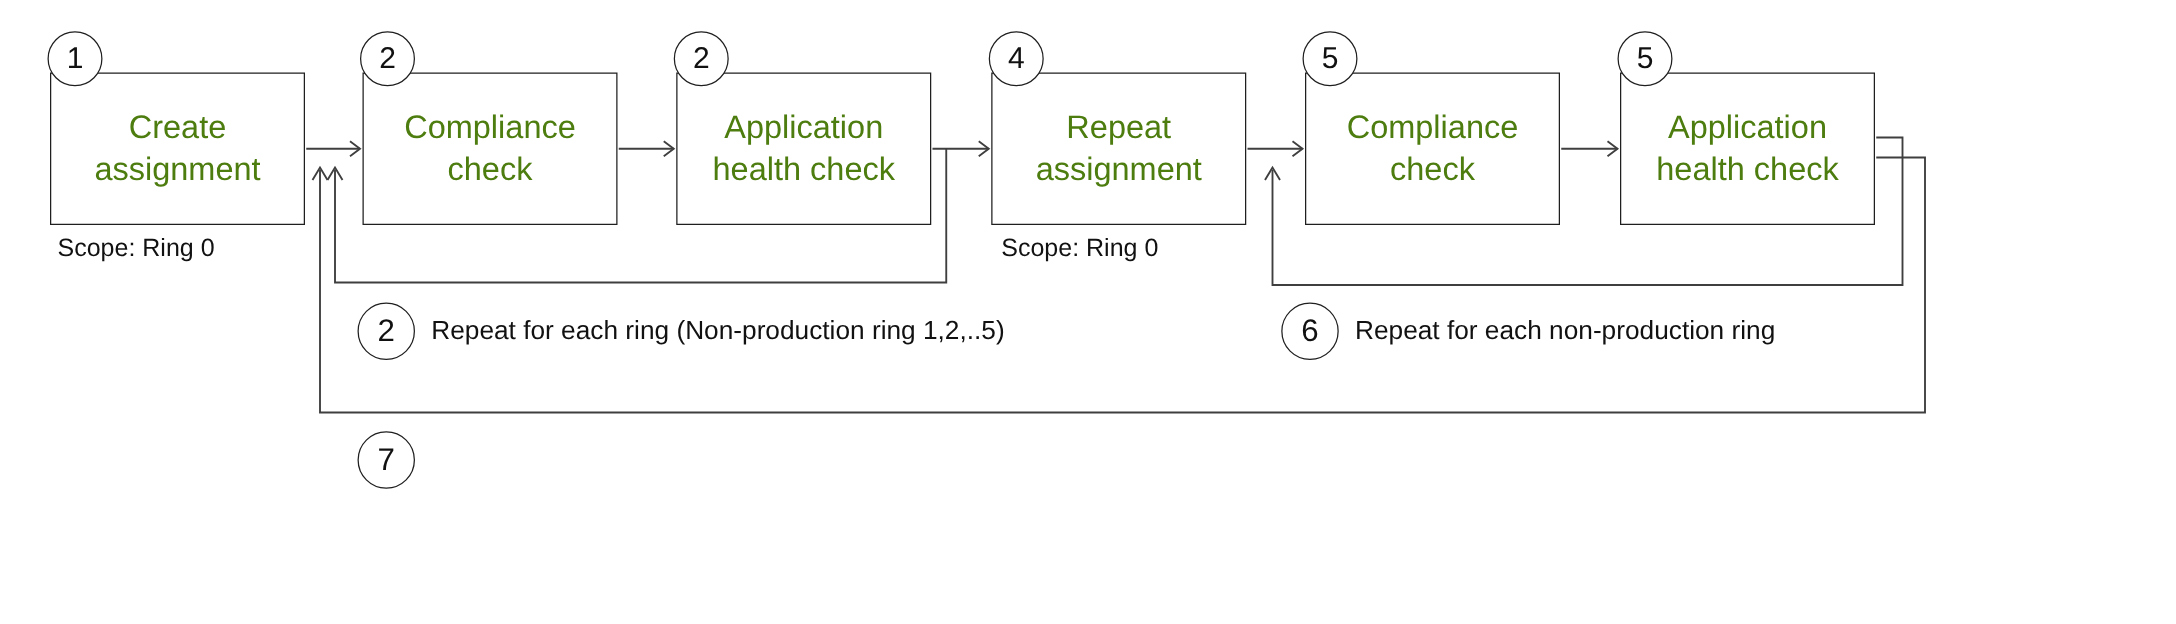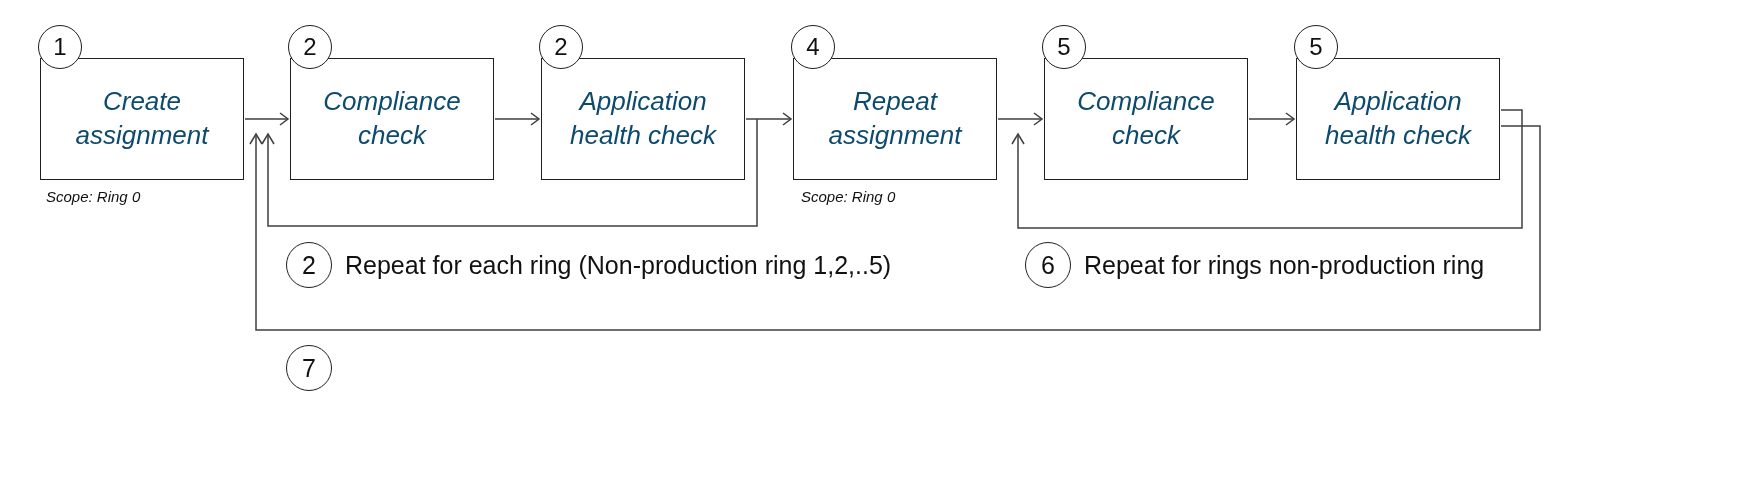--- a/index.html
+++ b/index.html
@@ -30,64 +30,62 @@
     border: 1.5px solid #1f1f1f;
     display: flex;
     align-items: center;
     justify-content: center;
     text-align: center;
     padding: 6px 14px;
   }
   .box-label {
     font-size: 26px;
     line-height: 1.3;
-    color: #0c4a6e;
-    font-style: italic;
+    color: #4d7c0f;
   }
 
   .badge {
     position: absolute;
     top: 25px;
     width: 44px;
     height: 44px;
     border: 1.5px solid #1f1f1f;
     border-radius: 50%;
     background: #ffffff;
     display: flex;
     align-items: center;
     justify-content: center;
     font-size: 24px;
     color: #111111;
   }
 
   .note {
     position: absolute;
-    font-size: 15px;
+    font-size: 20px;
     color: #111111;
     white-space: nowrap;
-    font-style: italic;
   }
 
   .loop-badge {
     position: absolute;
     width: 46px;
     height: 46px;
     border: 1.5px solid #1f1f1f;
     border-radius: 50%;
     background: #ffffff;
     display: flex;
     align-items: center;
     justify-content: center;
     font-size: 25px;
     color: #111111;
   }
 
   .loop-label {
     position: absolute;
-    font-size: 25px;
+    font-size: 21px;
     color: #111111;
     white-space: nowrap;
     line-height: 46px;
     height: 46px;
   }
 </style>
 </head>
 <body>
 
 <div class="canvas">
@@ -159,17 +157,17 @@
   <div class="badge" style="left:1042px">5</div>
   <div class="badge" style="left:1294px">5</div>
 
   <div class="note" style="left:46px;  top:188px">Scope: Ring 0</div>
   <div class="note" style="left:801px; top:188px">Scope: Ring 0</div>
 
   <div class="loop-badge" style="left:286px;  top:242px">2</div>
   <div class="loop-label" style="left:345px;  top:242px">Repeat for each ring (Non-production ring 1,2,..5)</div>
 
   <div class="loop-badge" style="left:1025px; top:242px">6</div>
-  <div class="loop-label" style="left:1084px; top:242px">Repeat for rings non-production ring</div>
+  <div class="loop-label" style="left:1084px; top:242px">Repeat for each non-production ring</div>
 
   <div class="loop-badge" style="left:286px;  top:345px">7</div>
 
 </div>
 
 </body></html>

